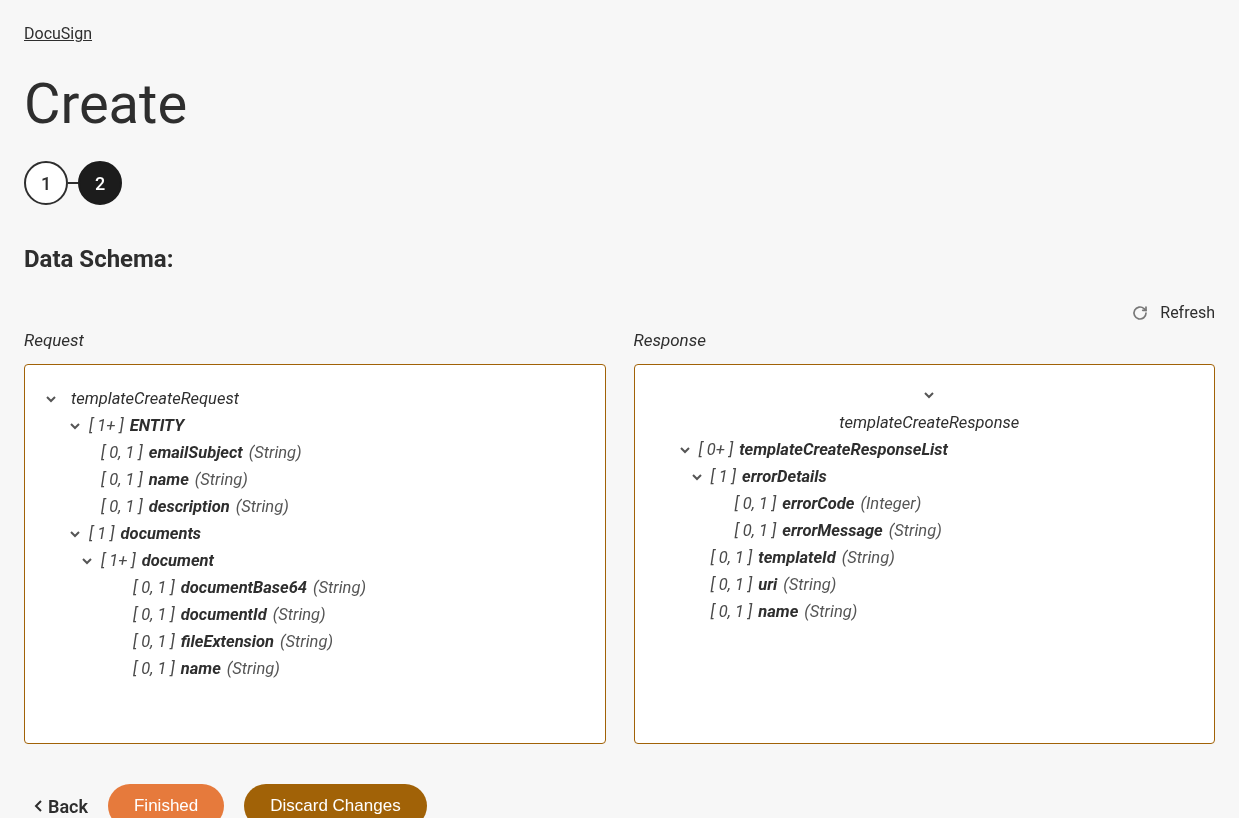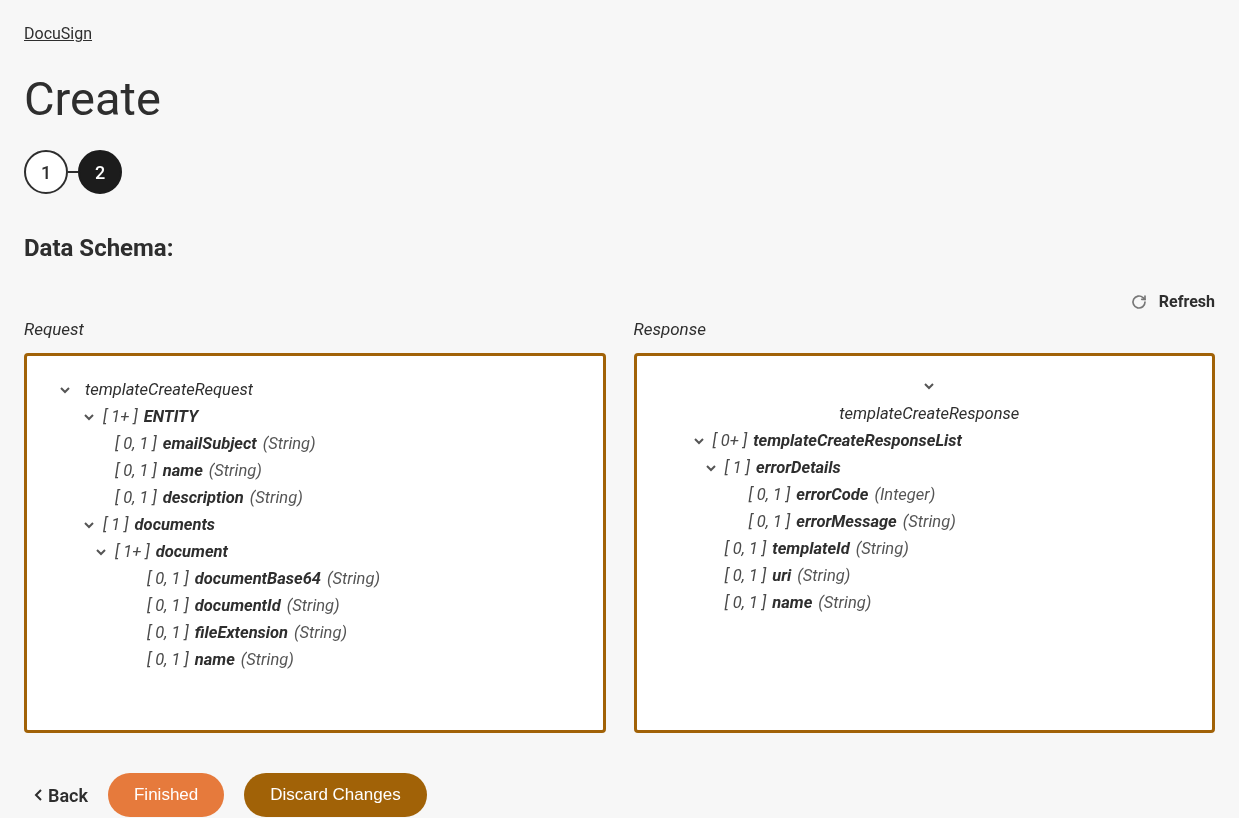--- a/index.html
+++ b/index.html
@@ -10,21 +10,21 @@
   padding: 24px;
   font-size: 16px;
 }
 .breadcrumb {
   text-decoration: underline;
   color: #2e2e2e;
   font-size: 16px;
   cursor: pointer;
 }
 .page-title {
-  font-size: 47px;
+  font-size: 56px;
   font-weight: 400;
   color: #2e2e2e;
   margin-top: 28px;
   margin-bottom: 24px;
 }
 .stepper {
   display: flex;
   align-items: center;
   margin-bottom: 40px;
 }
@@ -55,21 +55,20 @@
   font-size: 24px;
   font-weight: 700;
   color: #2e2e2e;
   margin-bottom: 30px;
 }
 .refresh-row {
   display: flex;
   justify-content: flex-end;
   align-items: flex-start;
   margin-bottom: 8px;
-  font-weight: bold;
 }
 .refresh-btn {
   display: flex;
   align-items: center;
   gap: 12px;
   cursor: pointer;
   font-size: 16px;
   color: #2e2e2e;
 }
 .columns {
@@ -83,23 +82,23 @@
   flex-direction: column;
 }
 .col-title {
   font-size: 17px;
   color: #2e2e2e;
   margin-bottom: 14px;
   font-weight: 400;
 }
 .panel {
   background: #fff;
-  border: 3px solid #a16207;
+  border: 1px solid #a16207;
   border-radius: 4px;
-  padding: 20px 20px;
+  padding: 20px 8px;
   height: 380px;
   overflow: hidden;
 }
 .tree-row {
   display: flex;
   align-items: center;
   gap: 6px;
   padding: 4px 0;
   font-size: 16.5px;
   white-space: nowrap;

